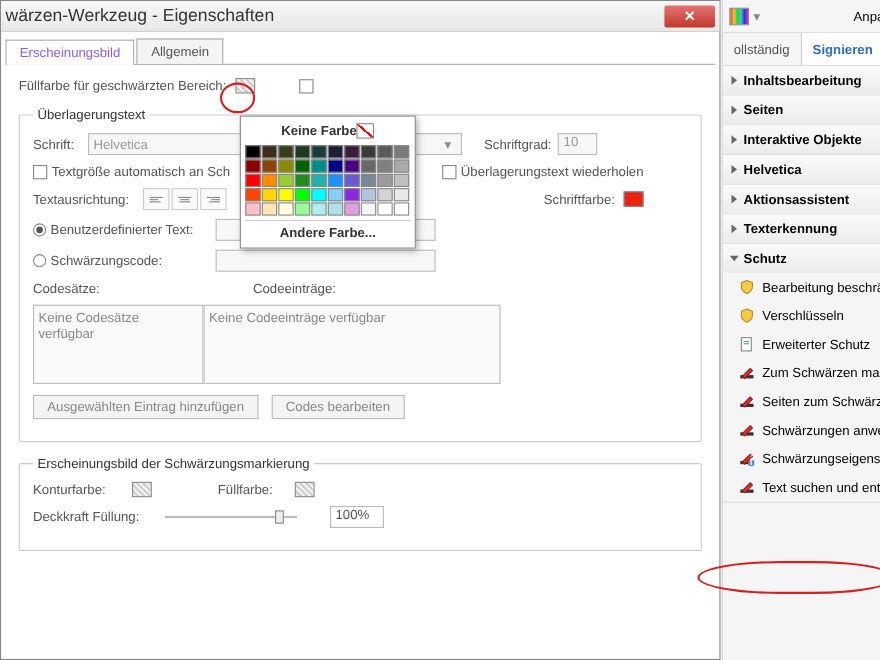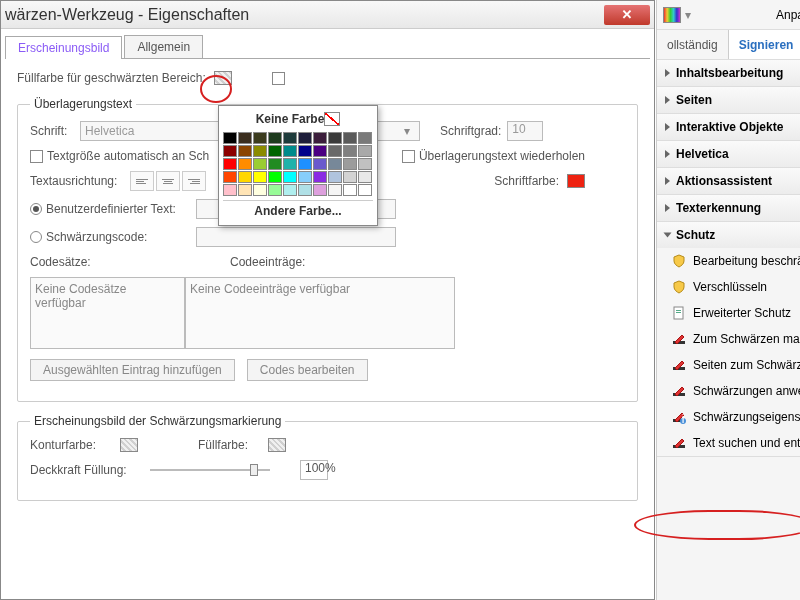--- a/index.html
+++ b/index.html
@@ -186,21 +186,21 @@
         <span style="width:70px;">Füllfarbe:</span>
         <span class="swatch hatched"></span>
       </div>
       <div class="row">
         <span style="width:120px;">Deckkraft Füllung:</span>
         <div class="slider">
             <div class="track"></div>
             <div class="thumb"></div>
           </div>
         <span style="width:30px;"></span>
-        <div class="input" style="width:28px;">100%</div>
+        <div class="input" style="width:49px;">100%</div>
       </div>
     </fieldset>
   </div>
 </div>
 
 <div class="picker">
   <div class="hdr">
     <span>Keine Farbe</span>
     <span class="nocolor"></span>
   </div>

